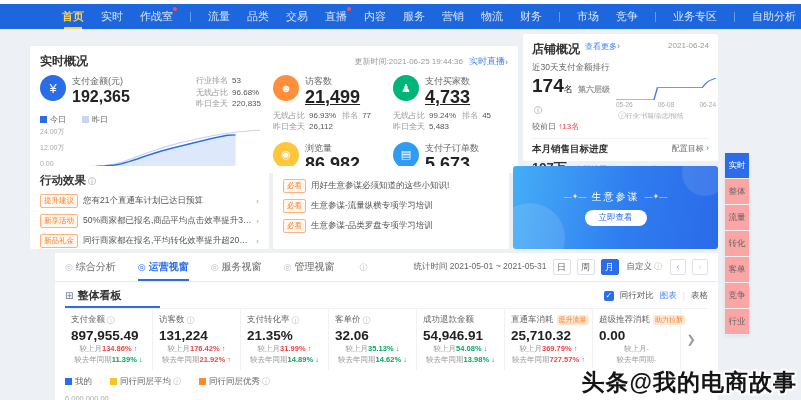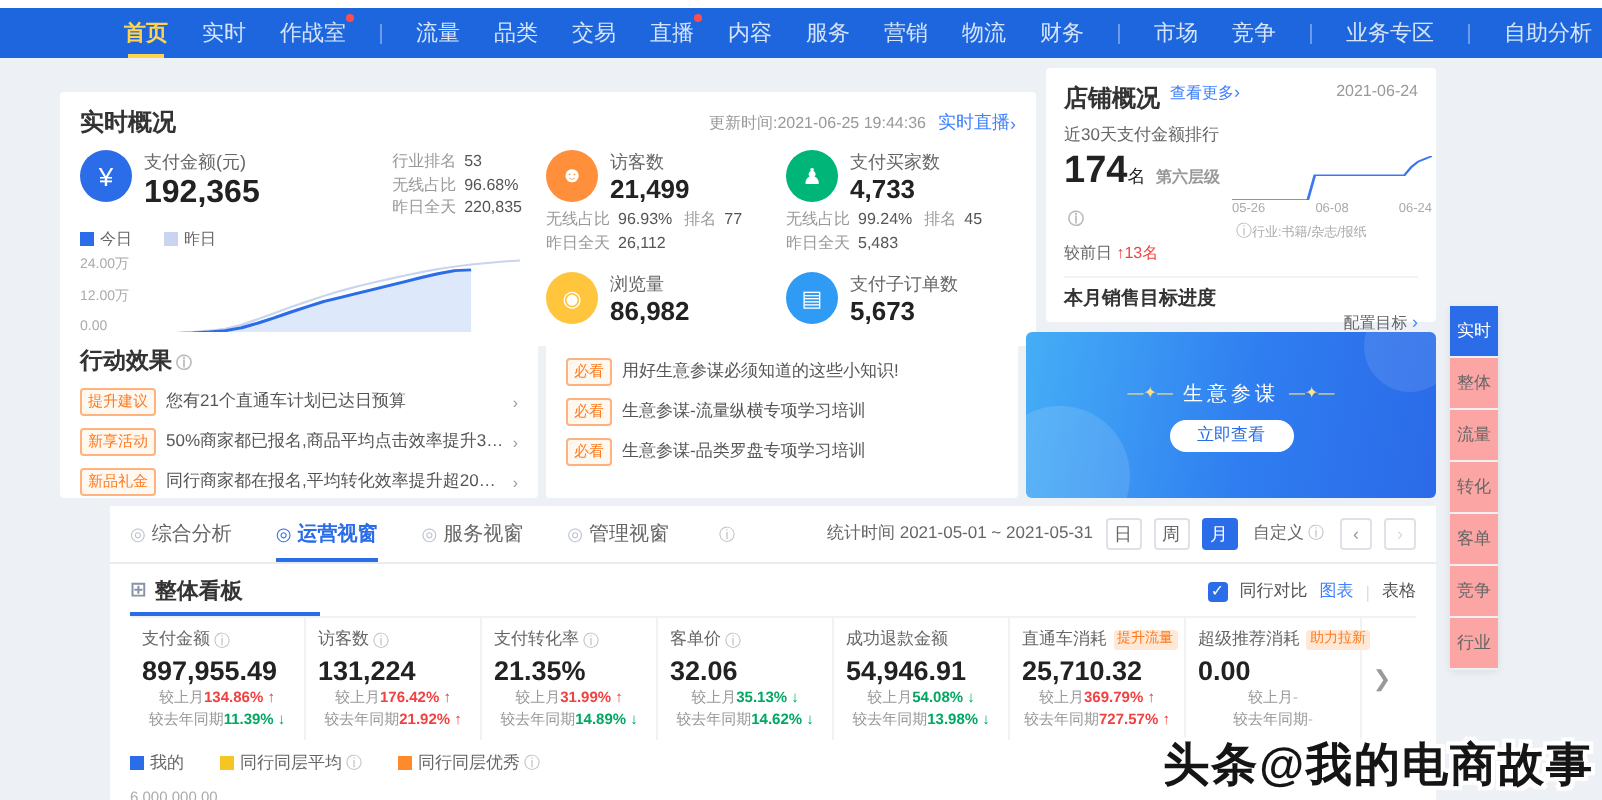--- a/index.html
+++ b/index.html
@@ -35,21 +35,21 @@
   .rt-c2,.rt-c3{width:120px;padding-left:8px;}
   .rt-main{display:flex;align-items:flex-start;}
   .m-ic{width:26px;height:26px;border-radius:50%;color:#fff;font-size:13px;display:flex;align-items:center;justify-content:center;flex:none;margin-right:6px;}
   .ic-pay{background:#2b6de8;}
   .ic-vis{background:#ff8f3a;font-size:11px;}
   .ic-buy{background:#00b578;font-size:11px;}
   .ic-view{background:#ffc53d;font-size:11px;}
   .ic-ord{background:#2f9bf4;font-size:11px;}
   .m-lbl{font-size:9px;color:#666;}
   .m-val{font-size:16px;font-weight:bold;color:#222;line-height:1.1;}
-  .m-val.sm{font-size:13px;}
+  .m-val.sm{font-size:18px;text-decoration:underline;}
   .rt-stats{margin-left:auto;padding-right:4px;}
   .st-row{display:flex;font-size:8px;line-height:1.45;}
   .st-k{color:#999;margin-right:4px;}
   .st-v{color:#555;}
   .st-gap{margin-left:6px;}
   .mb{margin-bottom:9px;}
   .m-stats{margin-top:2px;}
 
   .rt-legend{display:flex;gap:16px;margin-top:4px;font-size:8px;color:#666;align-items:center;}
   .sw{display:inline-block;width:7px;height:7px;margin-right:3px;vertical-align:-1px;}
@@ -74,21 +74,21 @@
   .rank-big{font-size:19px;font-weight:bold;color:#222;line-height:1.1;}
   .rank-unit{font-size:9px;font-weight:normal;}
   .rank-level{font-size:8px;color:#999;}
   .rank-delta{font-size:8px;color:#666;margin-top:3px;}
   .red{color:#f34141;}
   .rank-right{flex:1;position:relative;}
   .spark-svg{position:absolute;left:0;top:2px;width:100px;height:22px;}
   .spark-x{position:absolute;left:0;top:25px;width:100px;display:flex;justify-content:space-between;font-size:6.5px;color:#aaa;}
   .spark-ind{position:absolute;left:0;top:34px;font-size:6.5px;color:#aaa;white-space:nowrap;}
   .shop-div{height:1px;background:#f0f2f6;margin:6px 0 4px;}
-  .tgt-head{display:flex;font-size:9.5px;font-weight:bold;color:#333;flex-direction:column;}
+  .tgt-head{display:flex;font-size:9.5px;font-weight:bold;color:#333;}
   .tgt-cfg{margin-left:auto;font-size:8px;font-weight:normal;color:#666;cursor:pointer;}
   .tgt-row{display:flex;align-items:baseline;margin-top:3px;}
   .tgt-cur{font-size:13px;font-weight:bold;}
   .tgt-set{font-size:8px;color:#3f80ff;margin-left:4px;cursor:pointer;}
   .tgt-est{margin-left:auto;font-size:7.5px;color:#999;}
   .tgt-est b{color:#444;}
   .tgt-bar{height:4px;background:#edf1f8;border-radius:2px;margin-top:4px;overflow:hidden;}
   .tgt-fill{height:100%;width:56%;background:linear-gradient(90deg,#5d93f5,#2b6de8);border-radius:2px;}
 
   

